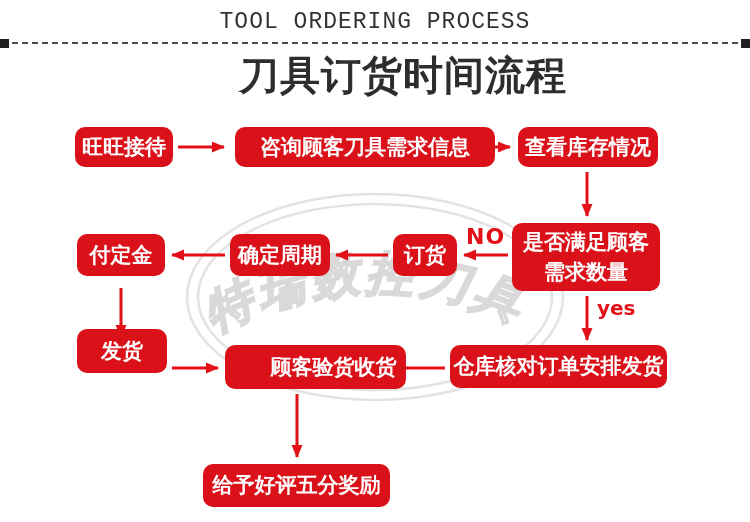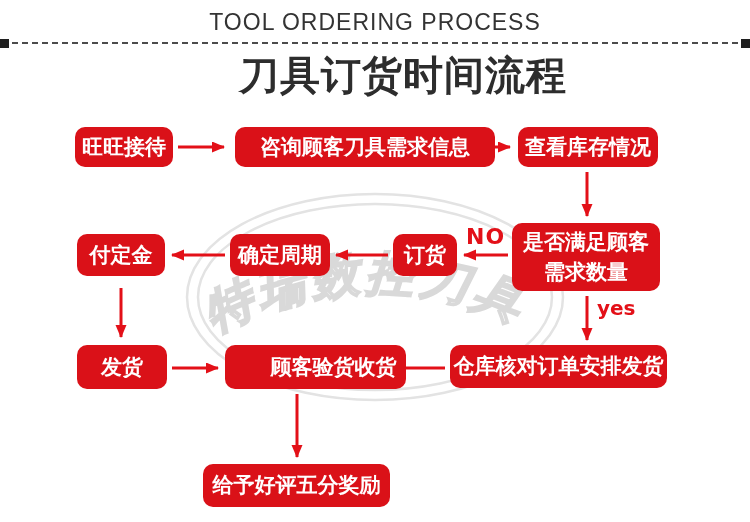--- a/index.html
+++ b/index.html
@@ -3,21 +3,21 @@
 <meta charset="utf-8">
 <style>
   html,body{margin:0;padding:0;background:#ffffff;}
   #stage{
     position:relative;width:750px;height:522px;background:#ffffff;overflow:hidden;
     font-family:"DejaVu Sans","Liberation Sans",sans-serif;
   }
   
   .title-en{
     position:absolute;top:9px;left:0;width:750px;text-align:center;
-    font-family:Liberation Sans, sans-serif;
+    font-family:Liberation Mono, monospace;
     font-size:23px;font-weight:400;color:#333333;letter-spacing:1px;
   }
   .dashed-rule{
     position:absolute;top:42px;left:12px;width:726px;height:0;
     border-top:2px dashed #4b4b4b;
   }
   .end-square{position:absolute;top:39px;width:9px;height:9px;background:#1f1f1f;}
   .end-square.left{left:0;}
   .end-square.right{left:741px;}
   .title-cn{
@@ -91,19 +91,19 @@
 
   <div class="node" style="left:75px;  top:127px; width:98px;  height:40px;">旺旺接待</div>
   <div class="node" style="left:235px; top:127px; width:260px; height:40px;">咨询顾客刀具需求信息</div>
   <div class="node" style="left:518px; top:127px; width:140px; height:40px;">查看库存情况</div>
 
   <div class="node" style="left:77px;  top:234px; width:88px;  height:42px;">付定金</div>
   <div class="node" style="left:230px; top:234px; width:100px; height:42px;">确定周期</div>
   <div class="node" style="left:393px; top:234px; width:64px;  height:42px;">订货</div>
   <div class="node wrap" style="left:512px; top:223px; width:148px; height:68px; padding:4px 8px; box-sizing:border-box;">是否满足顾客需求数量</div>
 
-  <div class="node" style="left:77px;  top:345px; width:90px;  height:44px;">发货</div>
+  <div class="node" style="left:77px;  top:329px; width:90px;  height:44px;">发货</div>
   <div class="node" style="left:225px; top:345px; width:145px; height:44px;padding-left:36px;">顾客验货收货</div>
   <div class="node" style="left:450px; top:345px; width:217px; height:43px;">仓库核对订单安排发货</div>
 
   <div class="node" style="left:203px; top:464px; width:187px; height:43px;">给予好评五分奖励</div>
 
 </div>
 
 </body></html>

